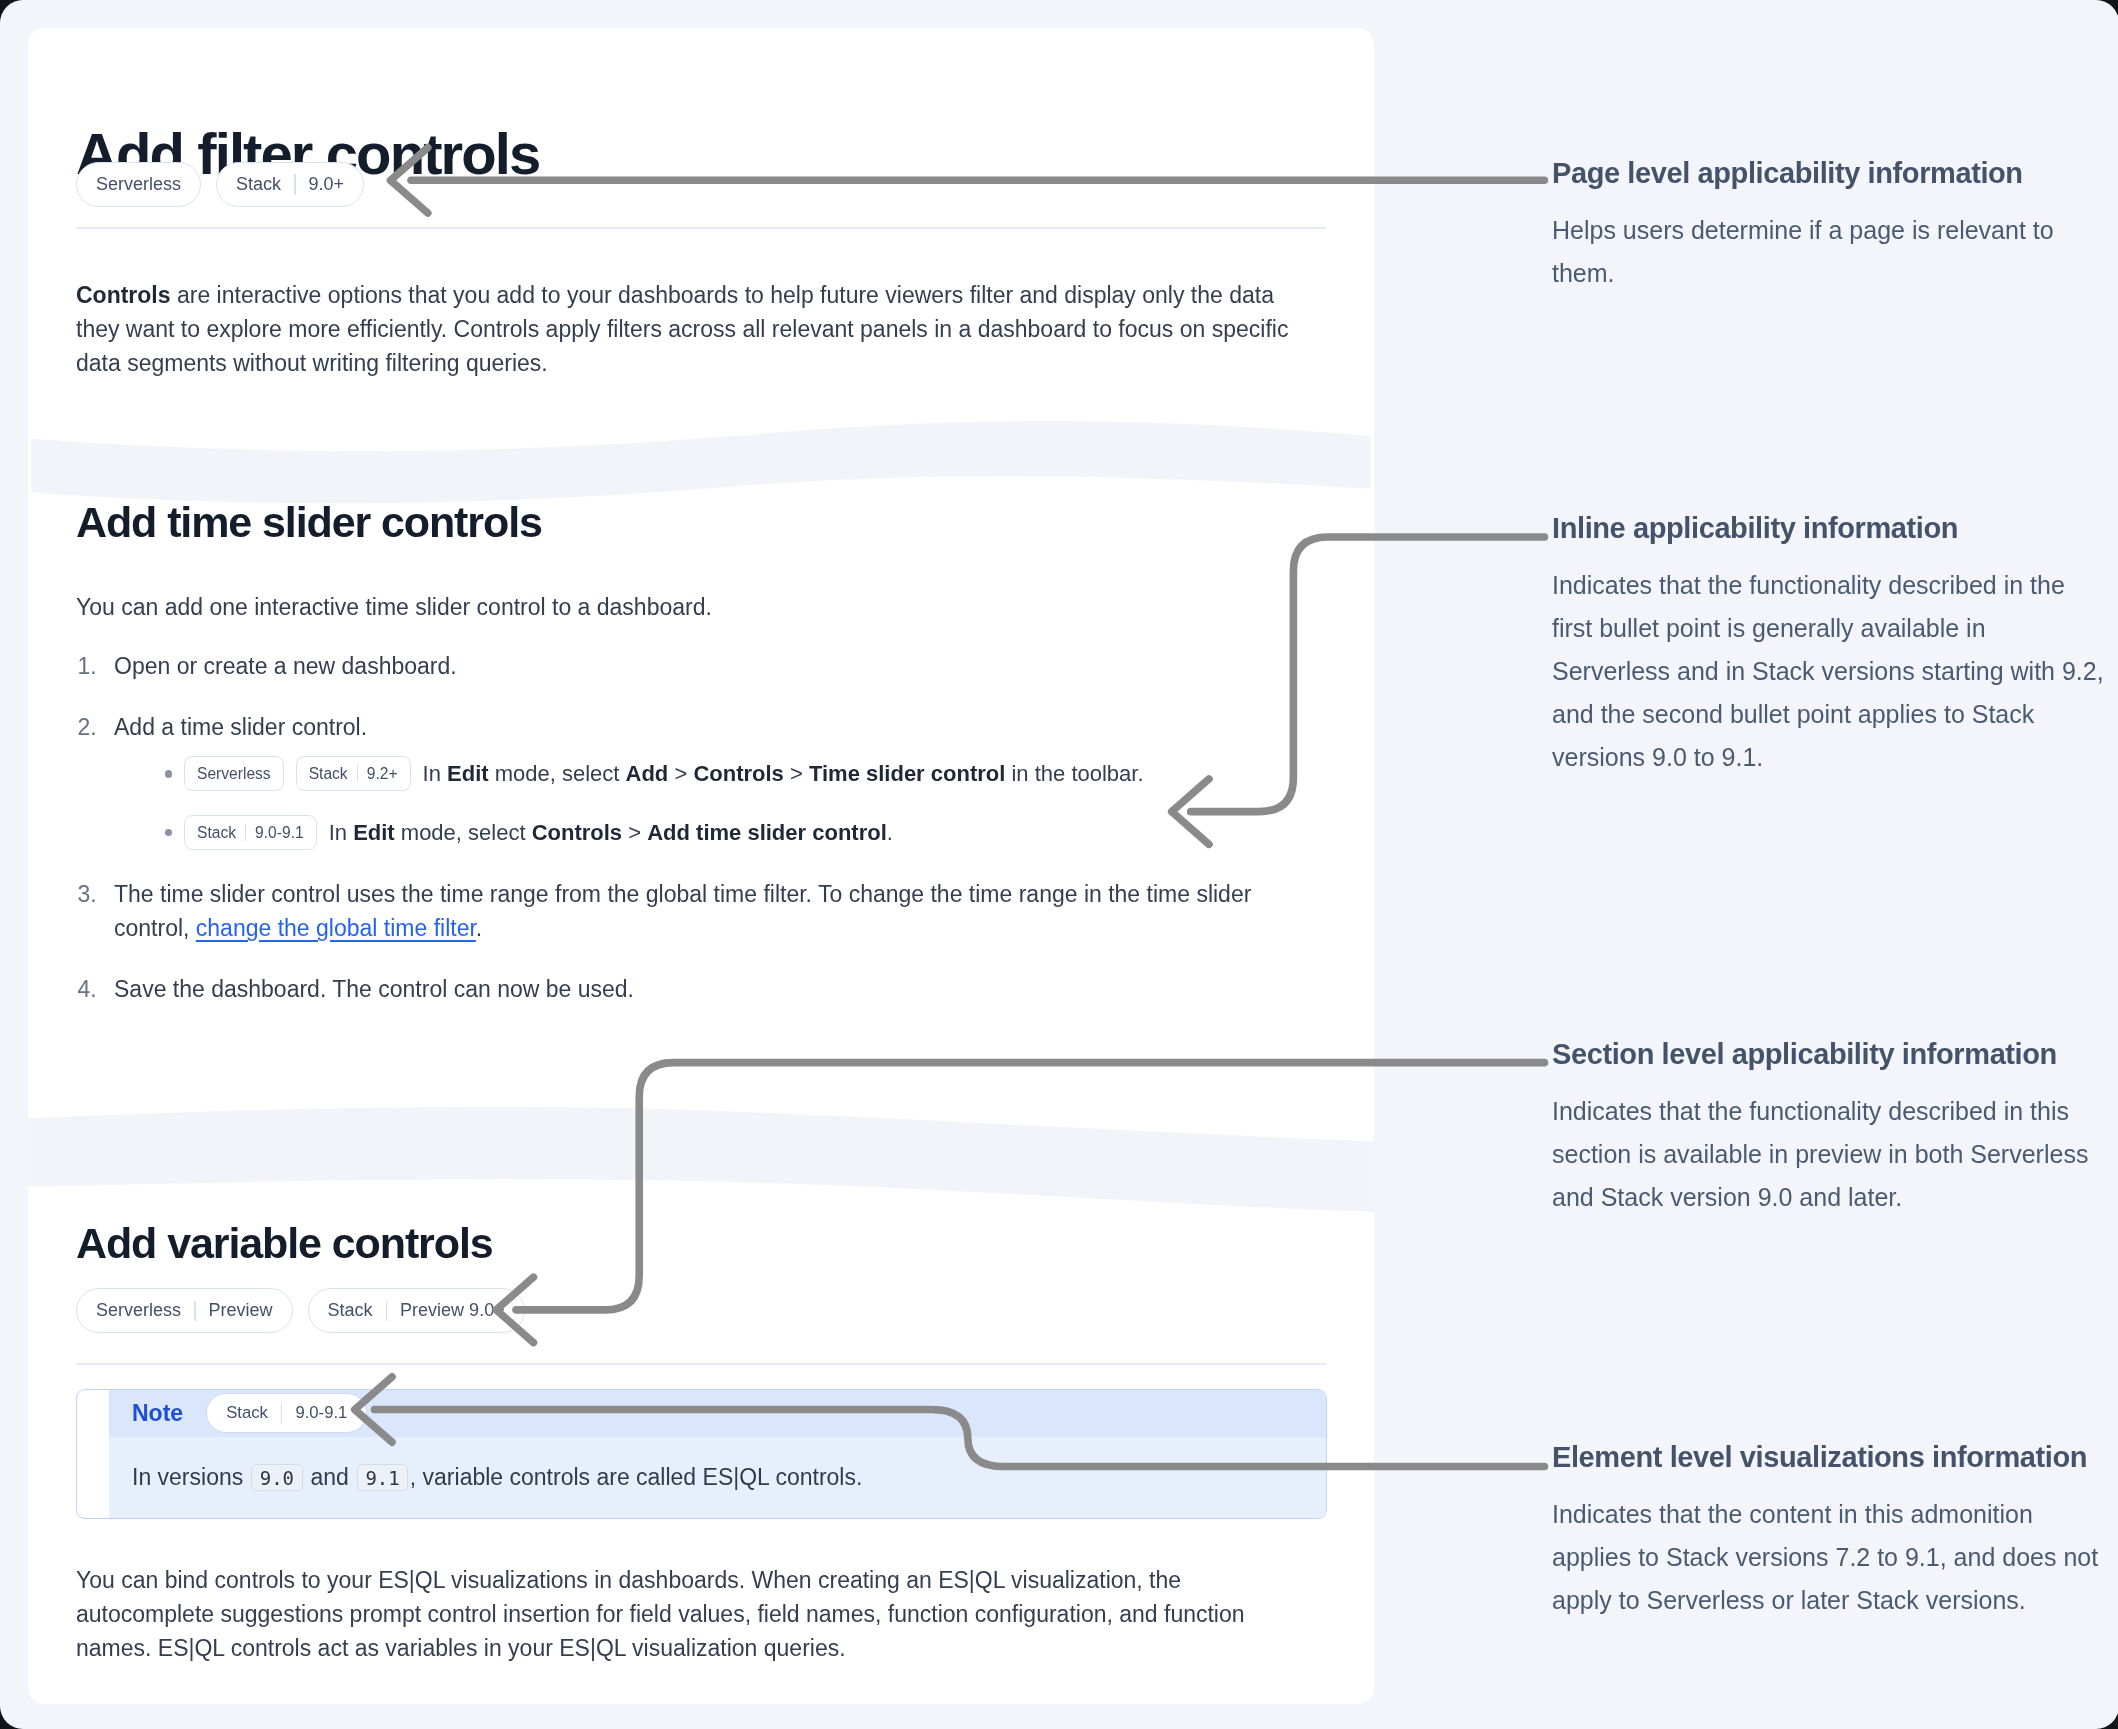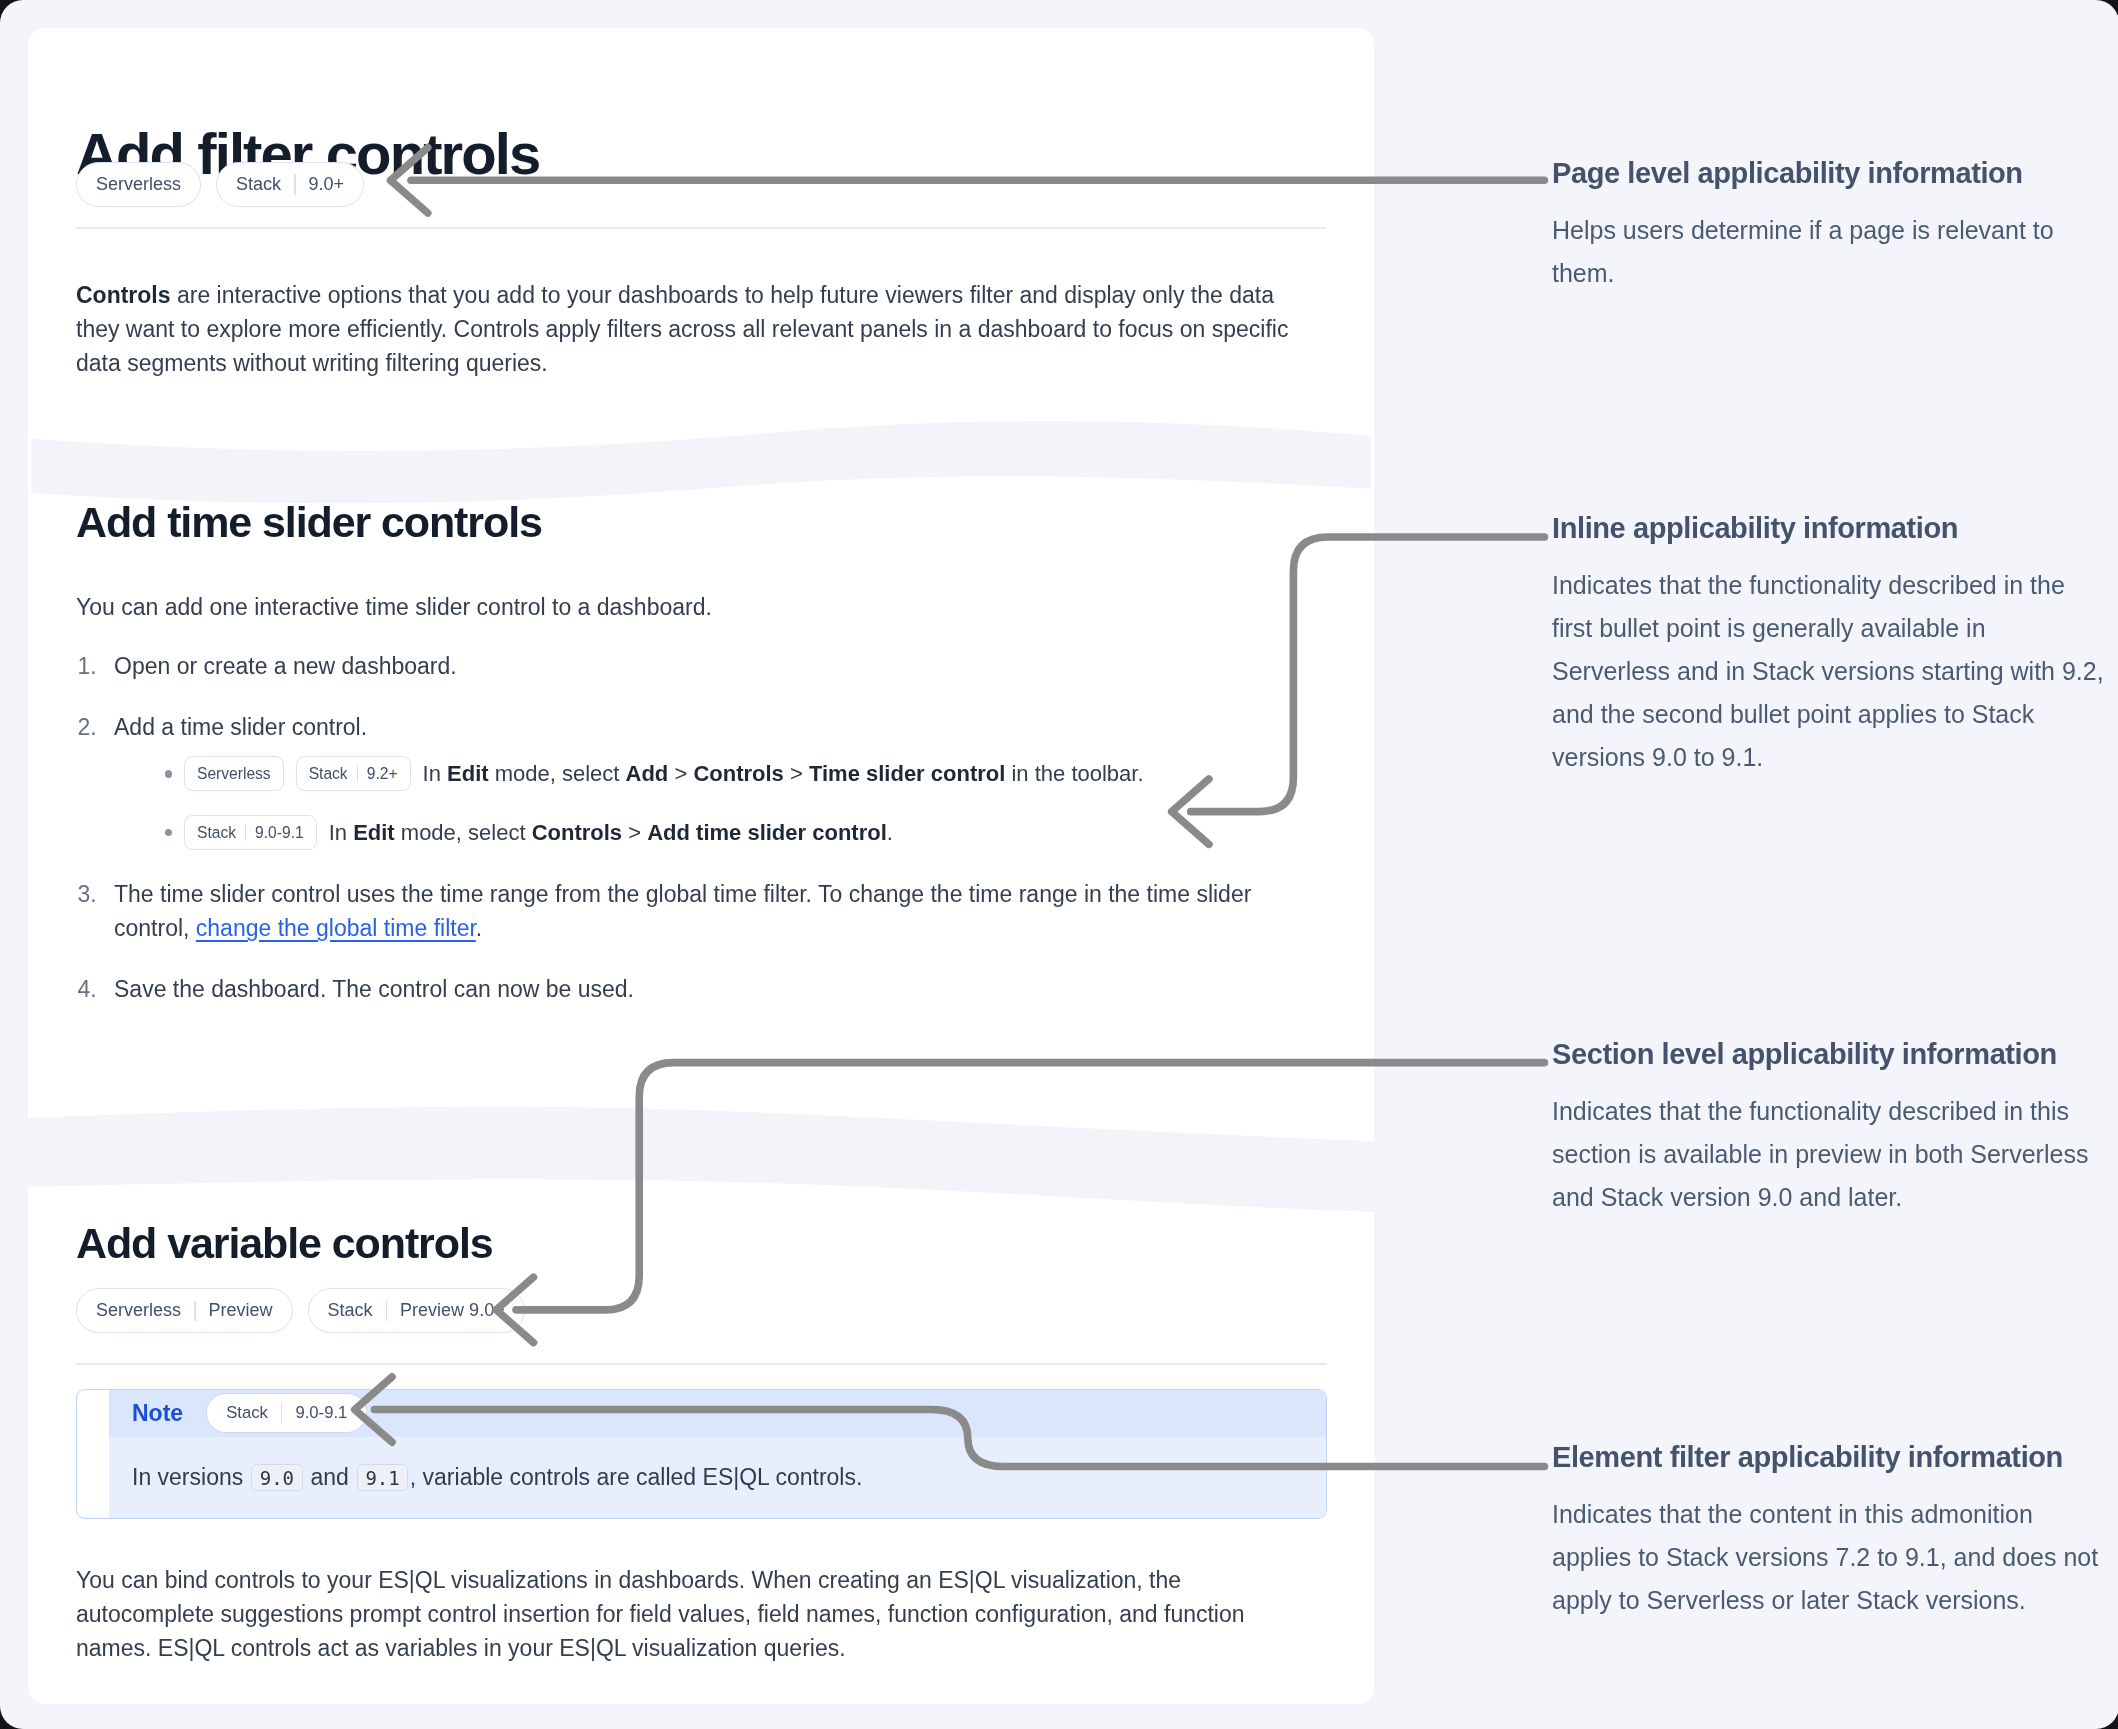--- a/index.html
+++ b/index.html
@@ -170,21 +170,21 @@
         </div>
         <div class="annot">
           <h3>Inline applicability information</h3>
           <p>Indicates that the functionality described in the first bullet point is generally available in Serverless and in Stack versions starting with 9.2, and the second bullet point applies to Stack versions 9.0 to 9.1.</p>
         </div>
         <div class="annot">
           <h3>Section level applicability information</h3>
           <p>Indicates that the functionality described in this section is available in preview in both Serverless and Stack version 9.0 and later.</p>
         </div>
         <div class="annot">
-          <h3>Element filter applicability information</h3>
+          <h3>Element level visualizations information</h3>
           <p>Indicates that the content in this admonition applies to Stack versions 7.2 to 9.1, and does not apply to Serverless or later Stack versions.</p>
         </div>
       </div>
 
     <svg class="arrows" width="2119" height="1729" viewBox="0 0 2785 2273" fill="none" stroke="#8a8a8a" stroke-width="10" stroke-linecap="round" stroke-linejoin="round">
 
       <g>
         <path d="M2030 237 L540 237"></path>
         <path d="M513 237 L562 194 M513 237 L562 280"></path>
       </g>

